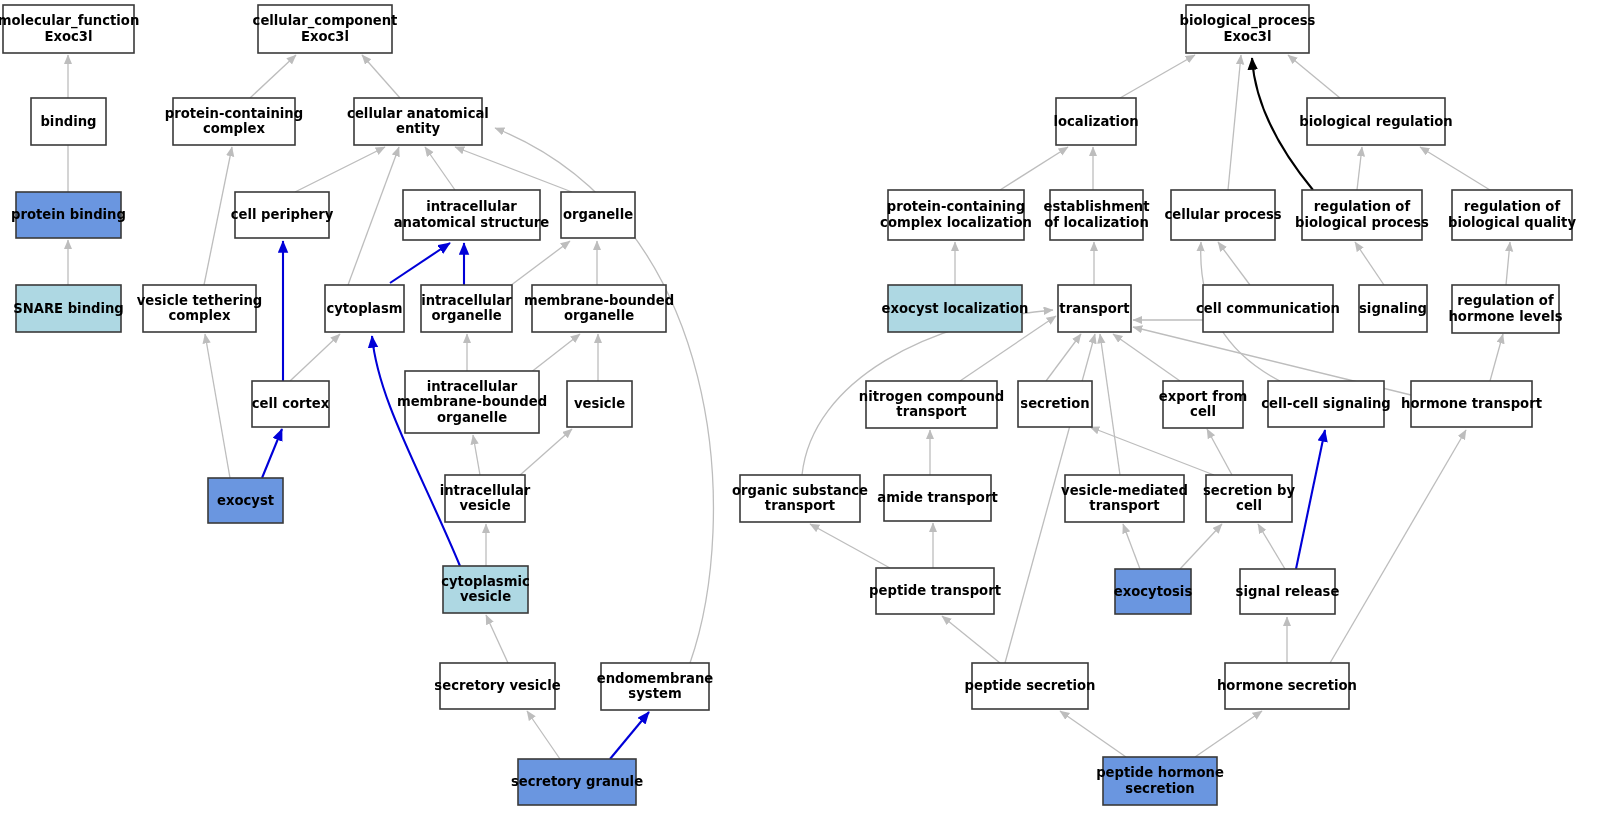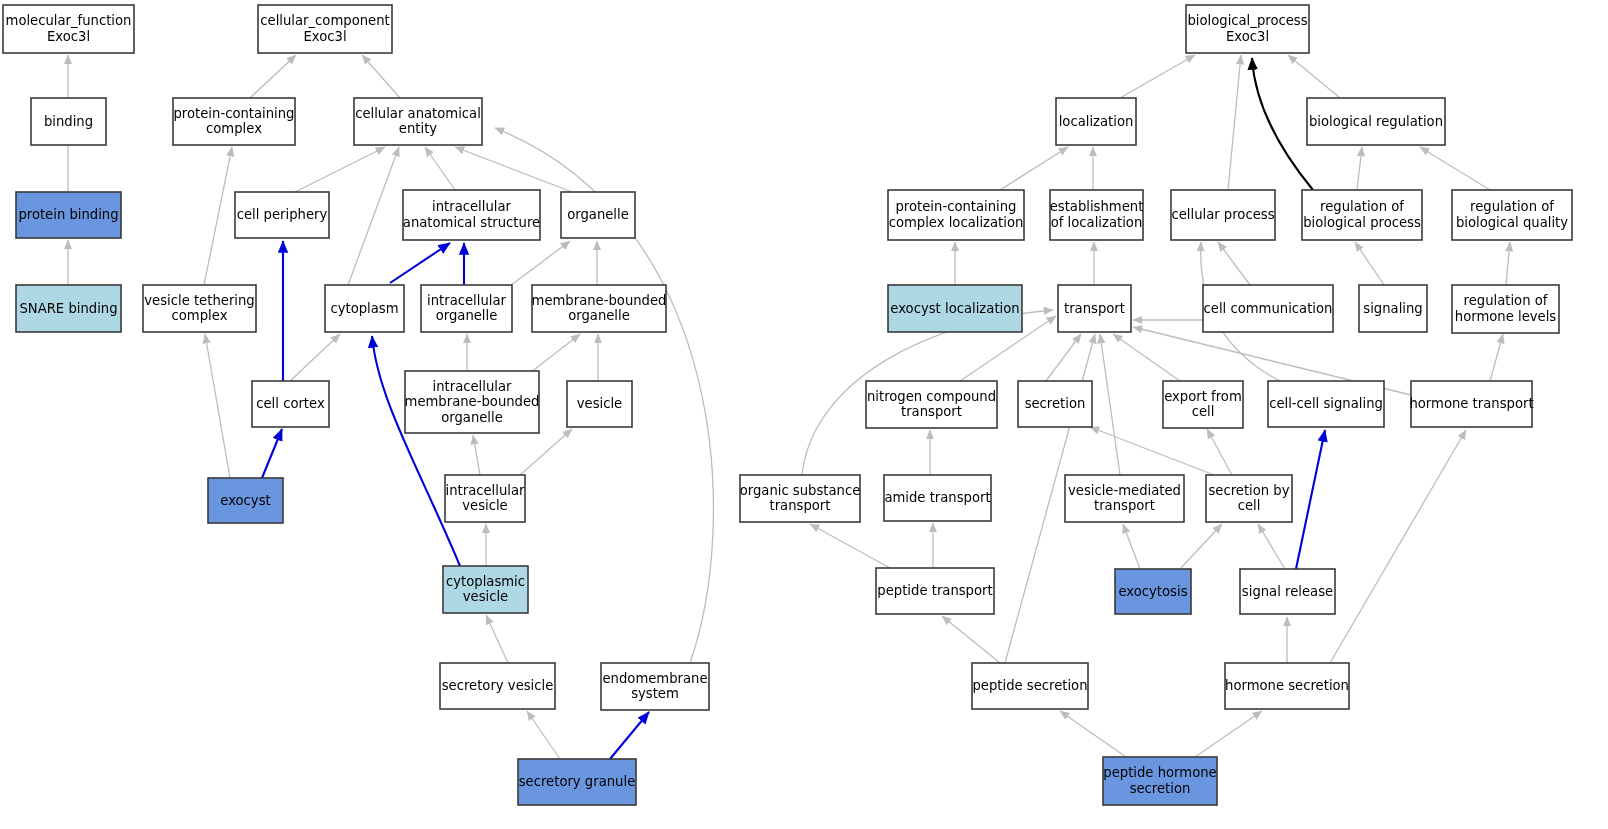--- a/index.html
+++ b/index.html
@@ -1,17 +1,17 @@
 <!DOCTYPE html>
 <html><head>
 <meta charset="utf-8">
 <style>
   html,body{margin:0;padding:0;background:#ffffff;}
   body{font-family:"DejaVu Sans","Liberation Sans",sans-serif;}
-  #stage{position:relative;width:1608px;height:829px;background:#fff;overflow:hidden;}
+  #stage{position:relative;width:1608px;height:829px;background:#fff;overflow:hidden;font-weight:bold;}
   svg{display:block;}
   .nodebox{fill:#ffffff;stroke:#3a3a3a;stroke-width:1.6;}
   .nodebox.blue{fill:#6a96e0;}
   .nodebox.lightblue{fill:#aed8e3;}
   .nodelabel{font-family:"DejaVu Sans","Liberation Sans",sans-serif;font-size:13.2px;fill:#000;text-anchor:middle;dominant-baseline:middle;}
   .edge{fill:none;stroke:#bdbdbd;stroke-width:1.3;}
   .edge.blue{stroke:#0000d8;stroke-width:2.1;}
   .edge.black{stroke:#000000;stroke-width:2.1;}
 </style>
 </head>

